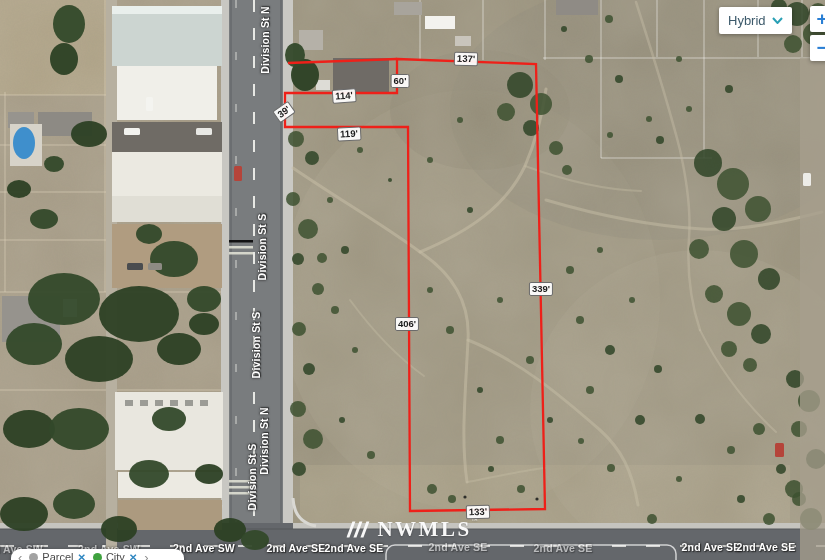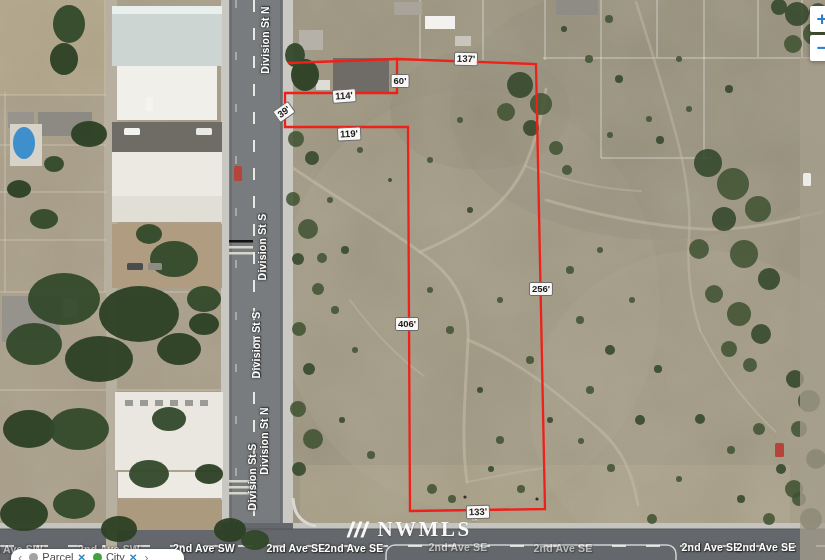--- a/index.html
+++ b/index.html
@@ -307,39 +307,45 @@
       <path class="parcel-line" d="M397,59 L536,64 L545,509 L410,511 L408,127 L285,127 L285,93 L397,93 Z" stroke="#ee2019" stroke-width="2.3" fill="none"></path>
     </g>
   </svg>
 
   <div class="meas m0">137'</div>
   <div class="meas m1">60'</div>
   <div class="meas m2">114'</div>
   <div class="meas m3">39'</div>
   <div class="meas m4">119'</div>
   <div class="meas m5">406'</div>
-  <div class="meas m6">256'</div>
+  <div class="meas m6">339'</div>
   <div class="meas m7">133'</div>
 
   <div class="slabel vert v1">Division St N</div>
 
   <div class="slabel vert v3">Division St S</div>
   <div class="slabel vert v4">Division St S</div>
   <div class="slabel vert v5">Division St S</div>
   <div class="slabel vert v6">Division St N</div>
   <div class="slabel horz h0 dim">2nd Ave SW</div>
   <div class="slabel horz h1 dim">2nd Ave SW</div>
   <div class="slabel horz h2">2nd Ave SW</div>
   <div class="slabel horz h3">2nd Ave SE</div>
   <div class="slabel horz h4">2nd Ave SE</div>
   <div class="slabel horz h5 dim">2nd Ave SE</div>
   <div class="slabel horz h6 dim">2nd Ave SE</div>
   <div class="slabel horz h7">2nd Ave SE</div>
   <div class="slabel horz h8">2nd Ave SE</div>
 
+  <div class="ctl" id="layer-box">
+    <span>Hybrid</span>
+    <svg width="11" height="7">
+      <polyline points="1,1 5.5,6 10,1" stroke="#2aa0b5" stroke-width="2" fill="none"></polyline>
+    </svg>
+  </div>
 
   <div class="ctl zbtn" id="zoom-in">+</div>
   <div class="ctl zbtn" id="zoom-out">−</div>
 
   <div id="watermark">
     <svg width="25" height="19">
       <path d="M0,18 L6,2 L9,2 L3,18 Z M7,18 L13,2 L16,2 L10,18 Z M14,18 L20,2 L23,2 L17,18 Z" fill="#fdfdfd"></path>
     </svg>
     <span class="wm-text"><span>NWMLS</span><span class="tm">™</span></span>
   </div>

